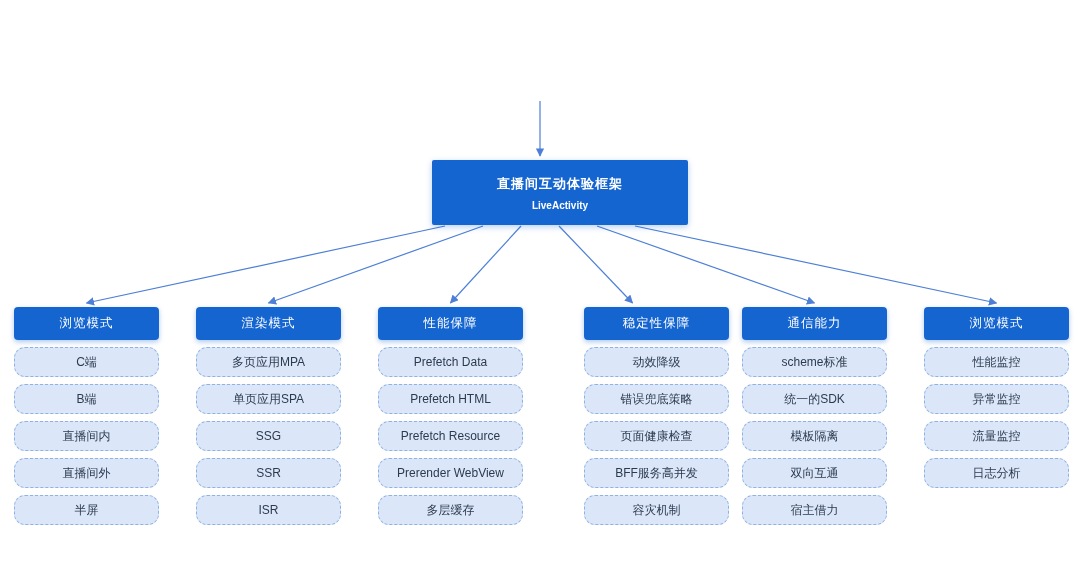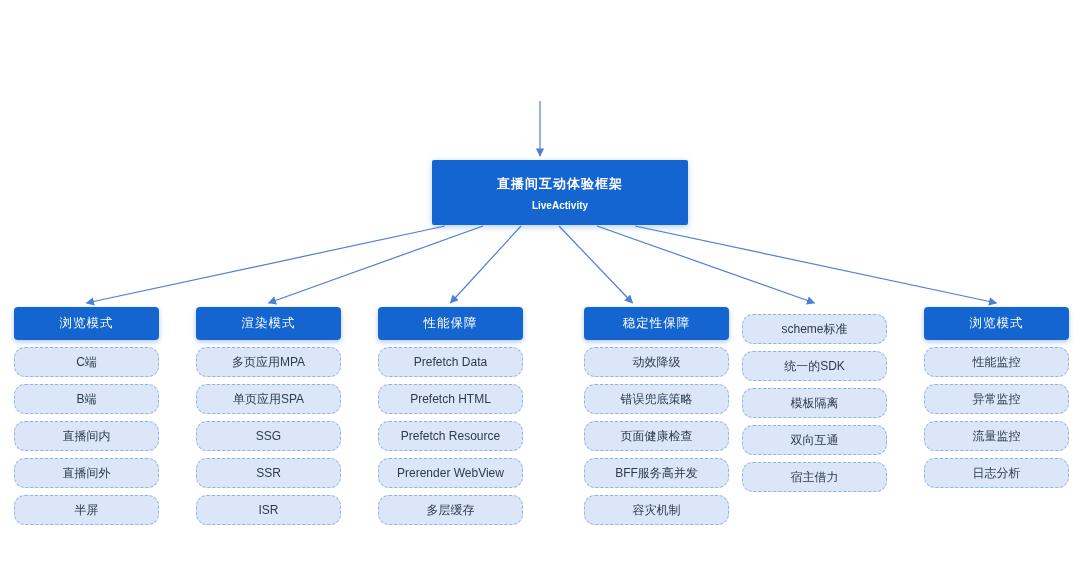--- a/index.html
+++ b/index.html
@@ -115,20 +115,21 @@
       </div>
       <div class="column" style="left: 584px;">
         <div class="col-header">稳定性保障</div>
         <div class="col-item">动效降级</div>
         <div class="col-item">错误兜底策略</div>
         <div class="col-item">页面健康检查</div>
         <div class="col-item">BFF服务高并发</div>
         <div class="col-item">容灾机制</div>
       </div>
       <div class="column" style="left: 742px;">
+        <div class="col-header">通信能力</div>
         <div class="col-item">scheme标准</div>
         <div class="col-item">统一的SDK</div>
         <div class="col-item">模板隔离</div>
         <div class="col-item">双向互通</div>
         <div class="col-item">宿主借力</div>
       </div>
       <div class="column" style="left: 924px;">
         <div class="col-header">浏览模式</div>
         <div class="col-item">性能监控</div>
         <div class="col-item">异常监控</div>

